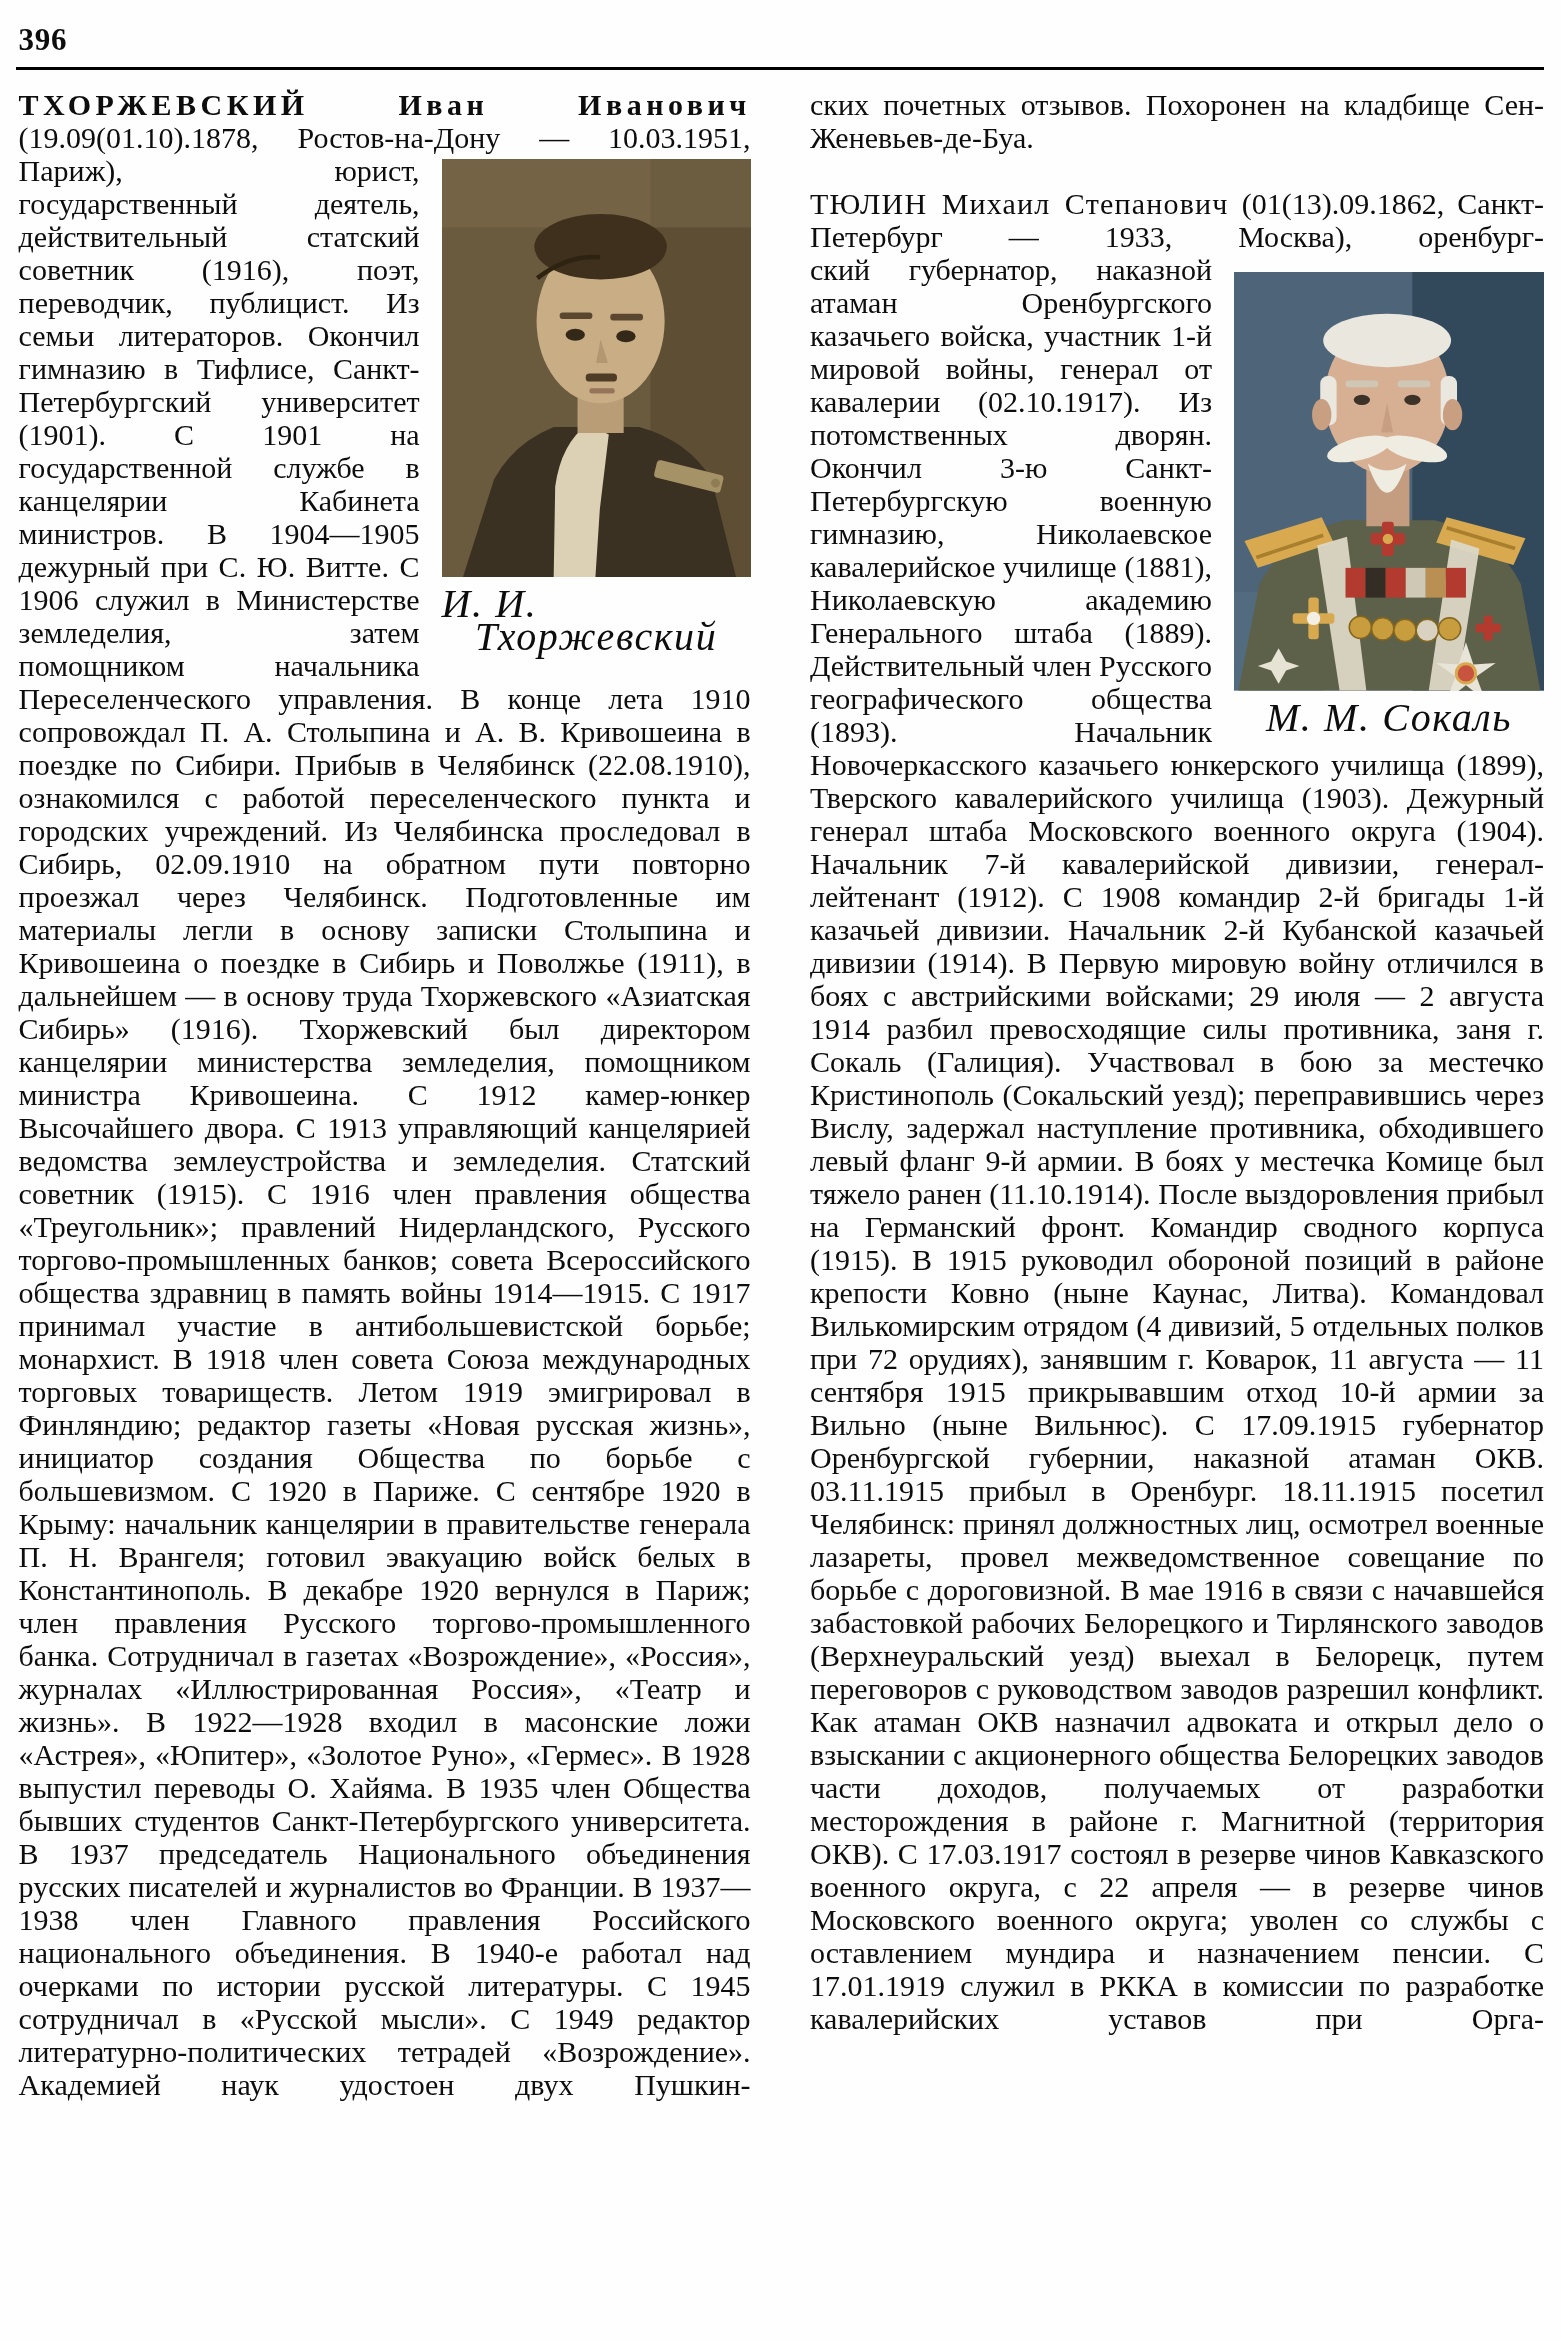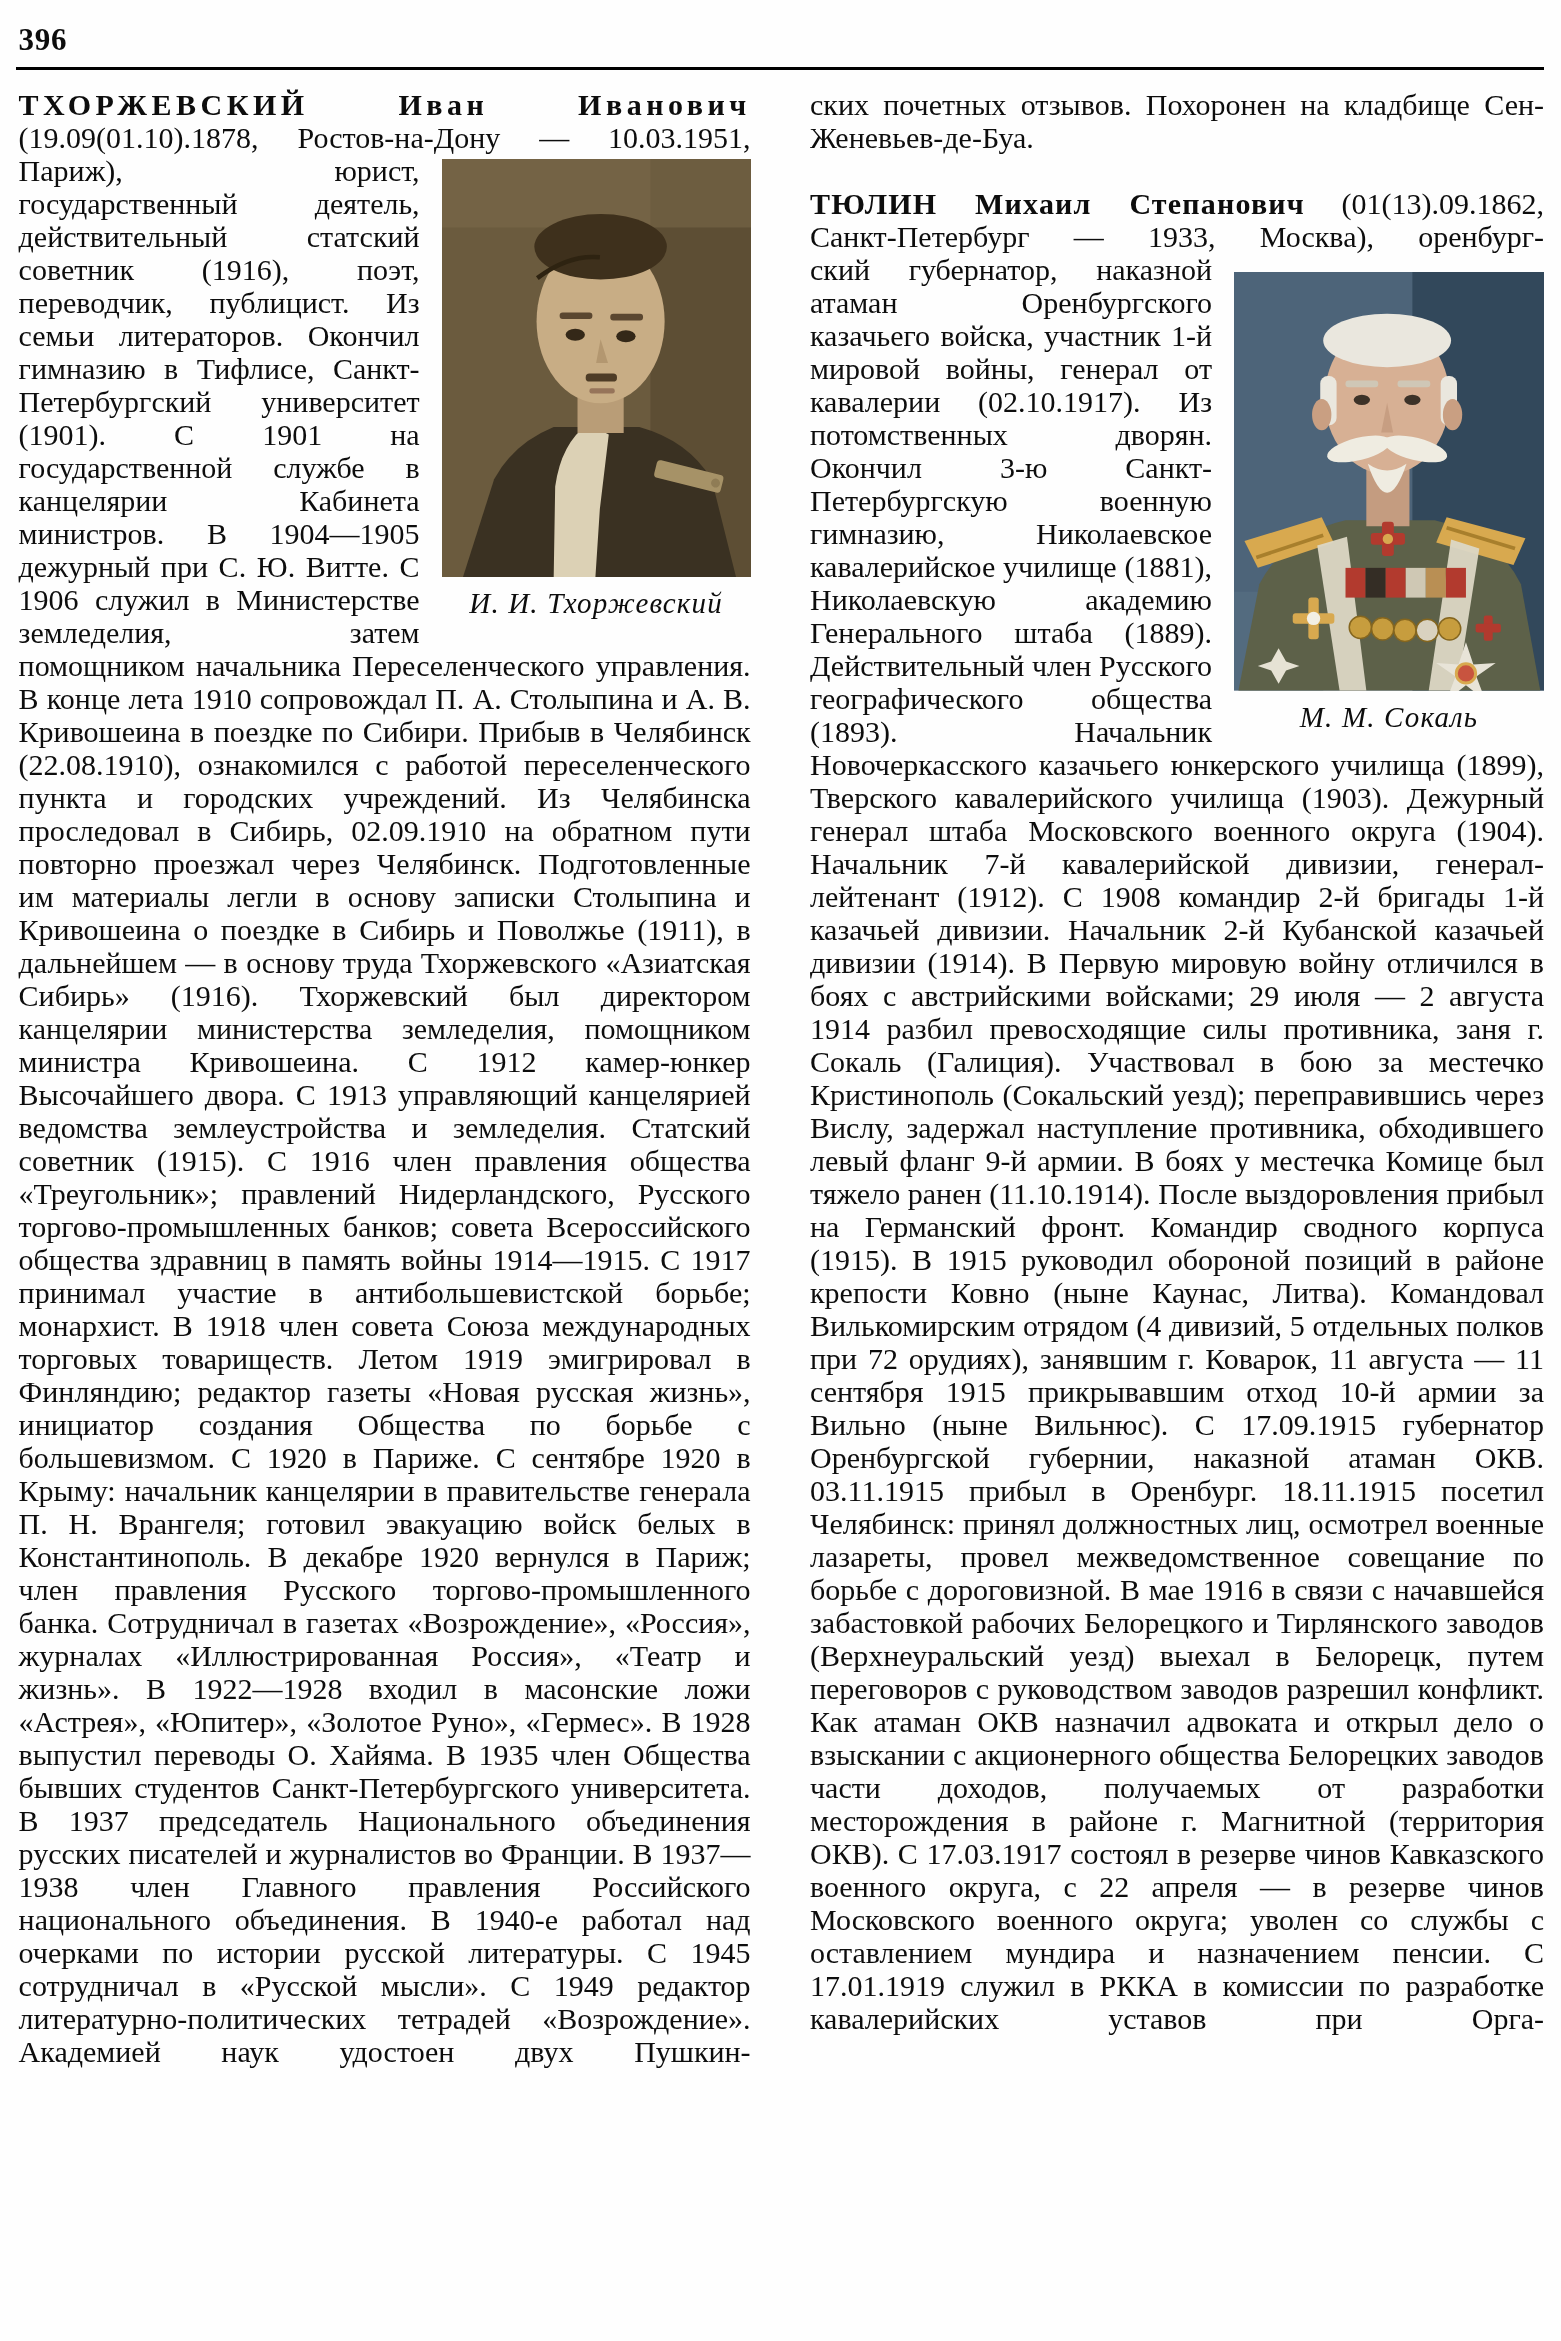--- a/index.html
+++ b/index.html
@@ -27,35 +27,35 @@
   .col-left  { left:18.6px;   width:732px; }
   .col-right { left:810px; width:734px; }
 
   .entry-head {
     font-weight:700;
     letter-spacing:0.15em;
     text-align:justify;
     text-align-last:justify;
   }
   .just-last { text-align-last:justify; }
-  .bname { font-weight:700; letter-spacing:0.04em;margin-top:48px; }
+  .bname { font-weight:400; letter-spacing:0.04em;margin-top:48px; }
 
   .entry2 { margin-top:33px; }
 
   figure.photo-fig {
     float:right;
     margin:4.5px 0 7.4px 22px;
     padding:0;
   }
   figure.fig-left  { width:309px; }
   figure.fig-right { width:310px; margin-top:19.3px; }
   figure svg { display:block; width:100%; height:auto; }
   figcaption {
     font-style:italic;
-    font-size:29px;
+    font-size:40px;
     text-align:left;
     margin-top:10.4px;
     letter-spacing:0.04em;
     text-align-last:center;
   }
 </style>
 </head>
 <body>
 
 <div class="page-number">396</div>

